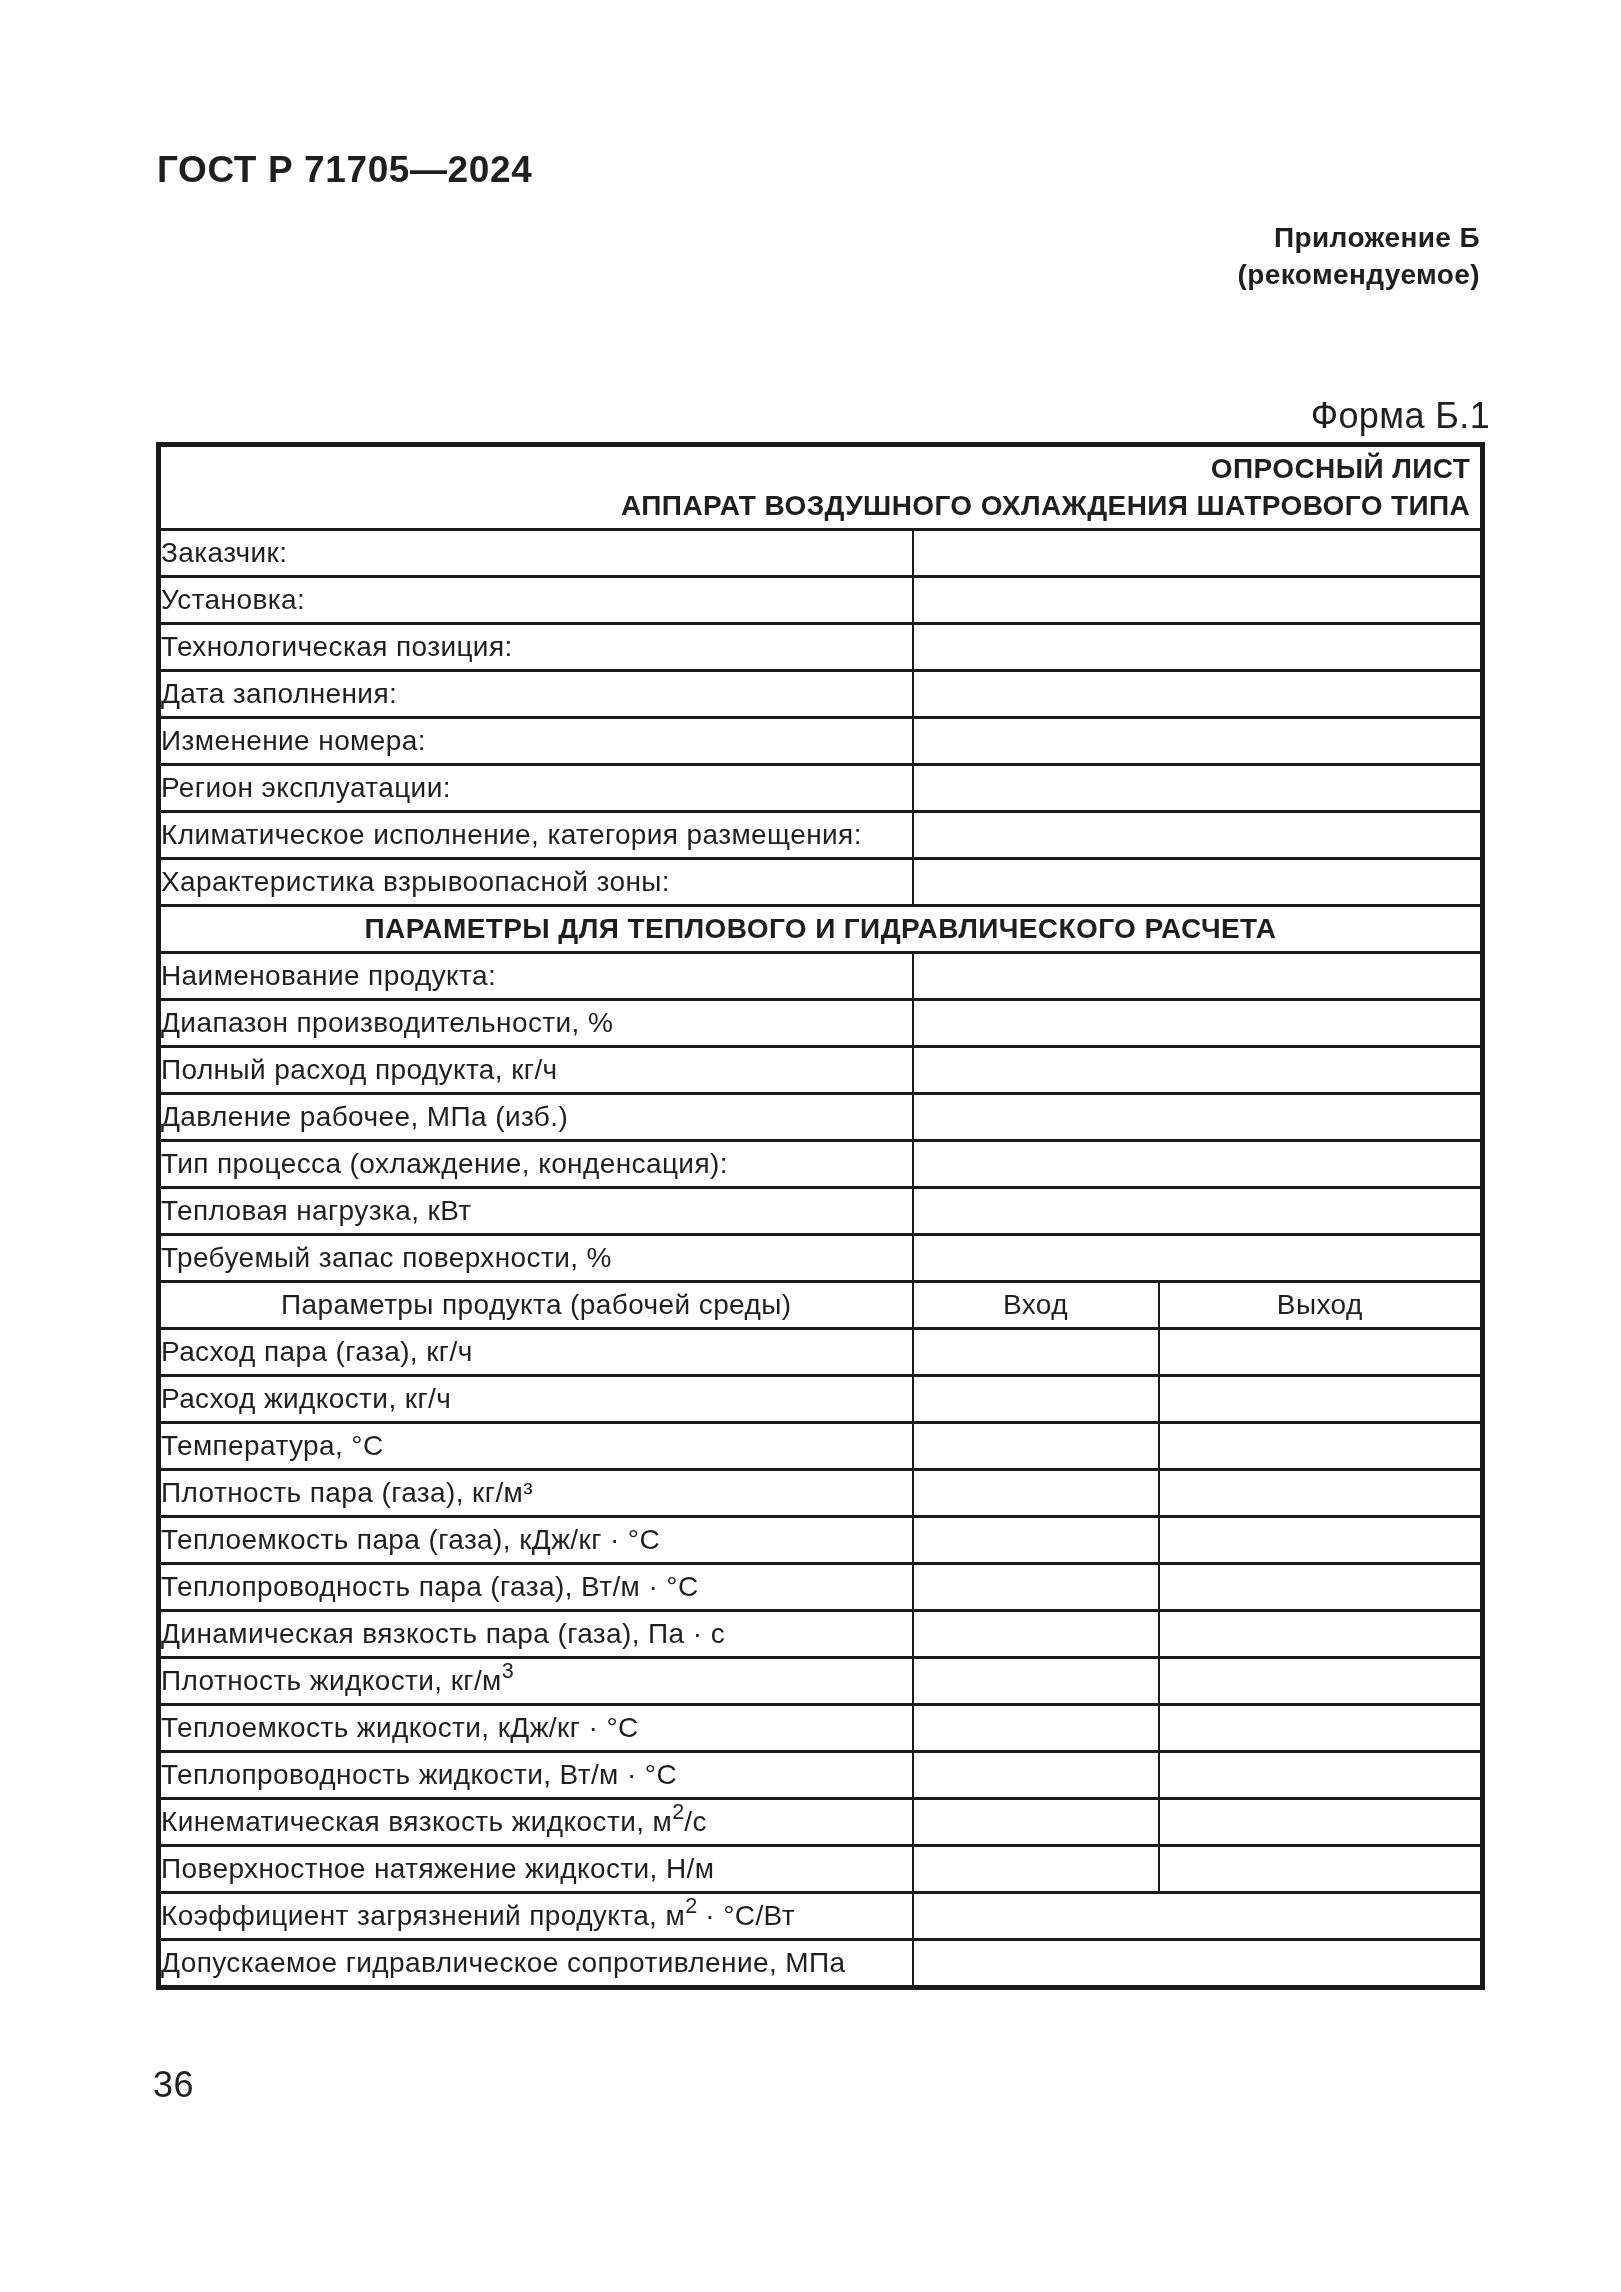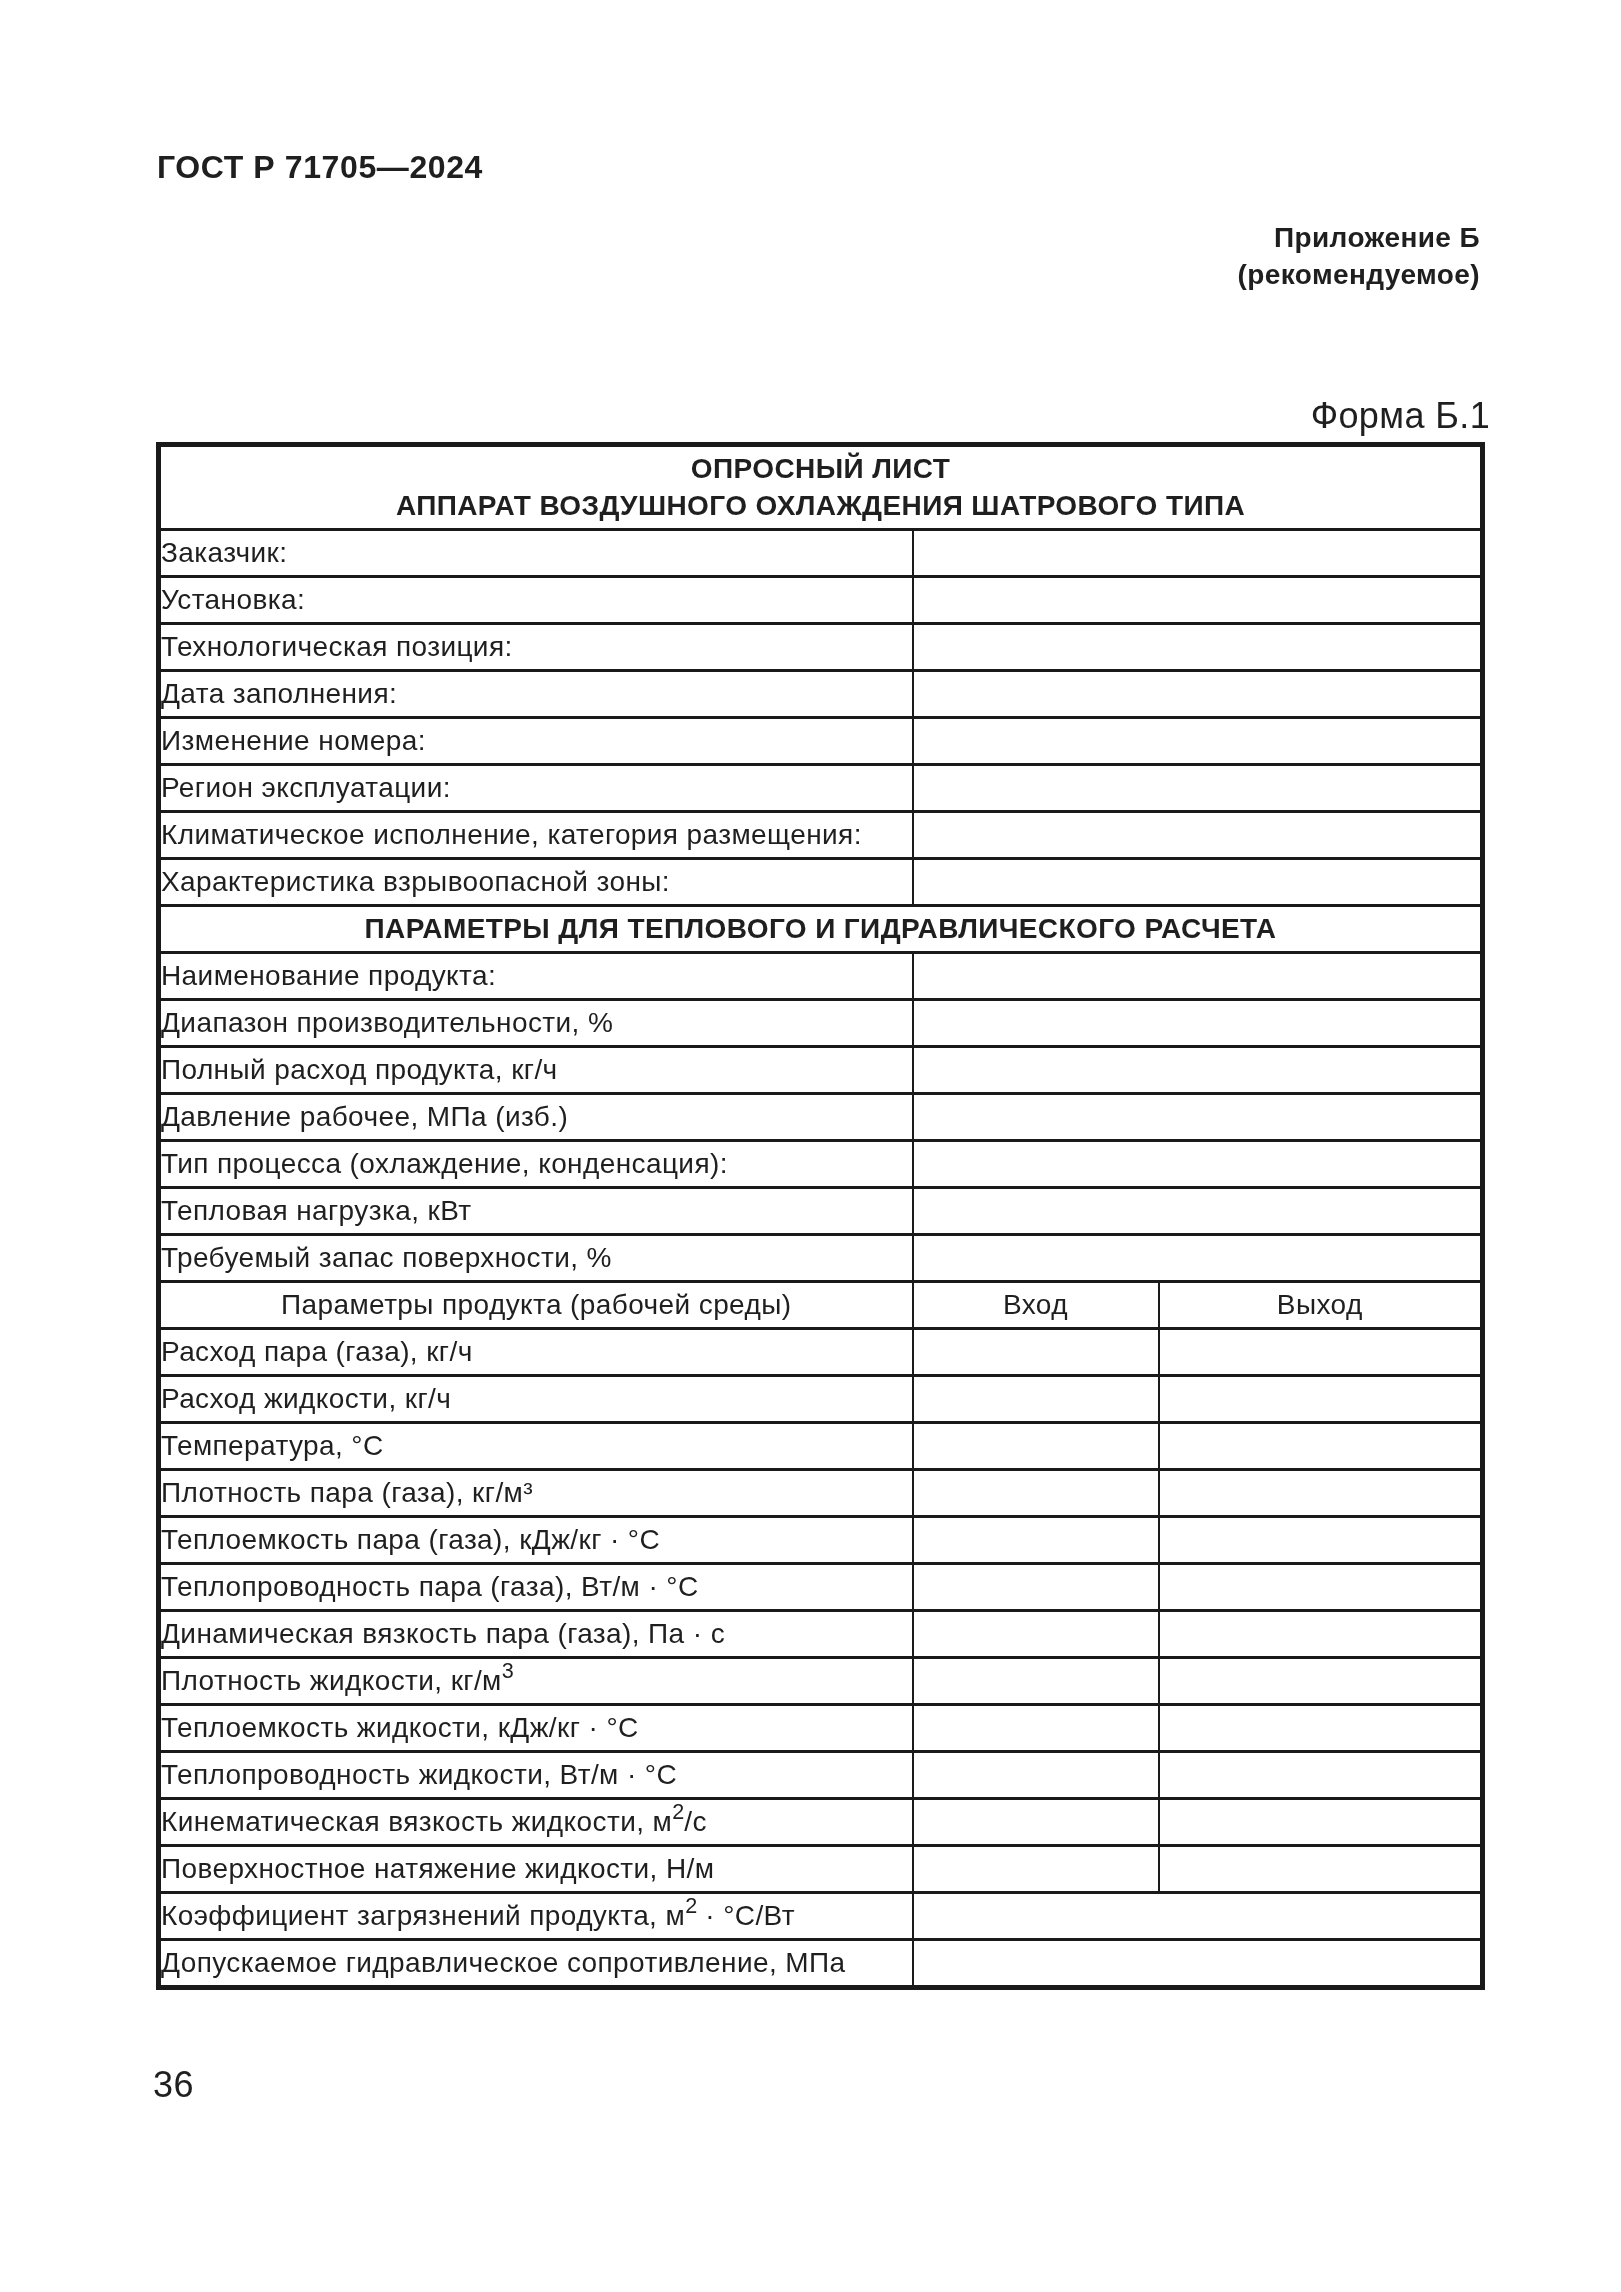--- a/index.html
+++ b/index.html
@@ -17,21 +17,21 @@
     position: relative;
     width: 1621px;
     height: 2293px;
     background: #ffffff;
     overflow: hidden;
   }
   .gost-code {
     position: absolute;
     left: 157px;
     top: 149px;
-    font-size: 32px;
+    font-size: 37px;
     font-weight: bold;
     letter-spacing: 0.6px;
     white-space: nowrap;
   }
   .centered-block {
     position: absolute;
     left: 156px;
     width: 1324px;
     text-align: right;
     font-size: 28px;
@@ -75,21 +75,21 @@
     background: #ffffff;
     overflow: hidden;
   }
   td.lbl {
     padding-left: 15.7px;
     padding-right: 7.8px;
     text-align: left;
   }
   tr.title-row td {
     height: 77px;
-    text-align: center;
+    text-align: right;
     font-weight: bold;
     line-height: 1.32;
     padding: 2px 9.8px;
   }
   tr.section-row td {
     text-align: center;
     font-weight: bold;
     margin-top: 40px;
   }
   td.sub-lbl {

